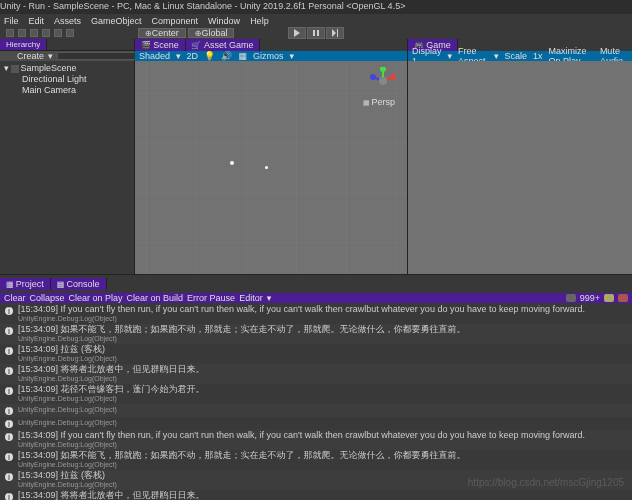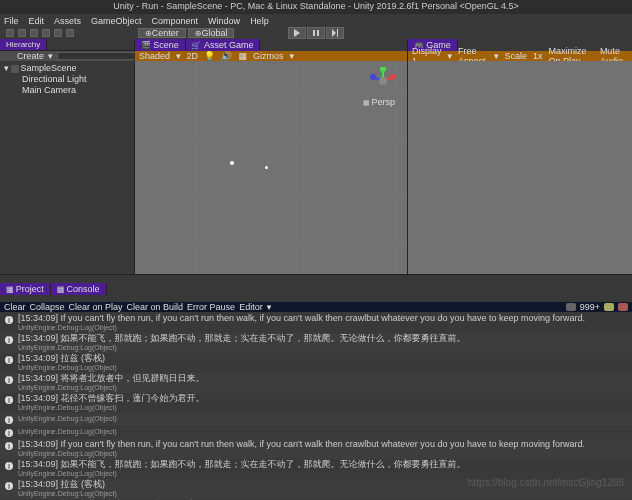--- a/index.html
+++ b/index.html
@@ -1,50 +1,50 @@
 <!DOCTYPE html>
 <html><head>
 <meta charset="utf-8">
 <style>
 *{box-sizing:border-box;margin:0;padding:0;font-family:Arial,sans-serif;font-size:9px;color:#ddd}
 body{background:#393939;width:632px;height:500px;overflow:hidden}
-.titlebar{background:#2d2d2d;height:14px;padding:1px 0;text-align:center;font-size:9px;color:#ccc}
+.titlebar{background:#2d2d2d;height:14px;padding:1px 0;font-size:9px;color:#ccc}
 .menubar{background:#393939;height:13px;display:flex;gap:10px;padding:0 4px;align-items:center}
 .menubar span{color:#ddd;cursor:pointer}
 .subbar{background:#393939;height:12px;display:flex;align-items:center;padding:0 6px;gap:4px}
 .subbar .drag{width:8px;height:8px;background:#555;border:1px solid #666}
 .subbar .ctr{display:flex;gap:2px;margin-left:60px}
 .subbar .btn{background:#555;border:1px solid #666;padding:0 6px;height:10px;font-size:8px;display:flex;align-items:center}
 .main{display:flex;height:235px}
 .hier{width:135px;background:#393939;border-right:1px solid #222;display:flex;flex-direction:column}
 .tab-row{background:#383838;height:12px;display:flex;align-items:center;border-bottom:1px solid #222}
 .tab{background:#4c1d95;padding:1px 6px;font-size:8px;border-right:1px solid #222}
 .ctrl-row{background:#4d4d4d;height:10px;display:flex;align-items:center;padding:0 17px;font-size:8px;gap:4px}
 .tree{padding:2px 4px;font-size:8px;line-height:11px}
 .tree .scene{display:flex;align-items:center;gap:2px}
 .tree .scene svg{width:8px;height:8px}
 .tree .child{padding-left:18px}
 .center{flex:1;display:flex;flex-direction:column}
 .tabs2{background:#383838;height:12px;display:flex;align-items:flex-start}
-.scene-ctrl{background:#a16207;height:10px;display:flex;align-items:center;padding:0 4px;font-size:7px;gap:6px}
+.scene-ctrl{background:#0369a1;height:10px;display:flex;align-items:center;padding:0 4px;font-size:7px;gap:6px}
 .viewport{flex:1;background:#727272;position:relative;background-image:
   linear-gradient(rgba(255,255,255,.03) 1px,transparent 1px),
   linear-gradient(90deg,rgba(255,255,255,.03) 1px,transparent 1px);
   background-size:50px 50px;background-position:center}
 .gizmo{position:absolute;top:6px;right:10px;width:28px;height:28px}
 .persp{position:absolute;top:36px;right:12px;font-size:7px;color:#ccc}
 .sun{position:absolute;top:100px;left:95px;width:4px;height:4px;background:#fff;border-radius:50%}
 .dot{position:absolute;top:105px;left:130px;width:3px;height:3px;background:#fff;border-radius:50%}
 .playbar{position:absolute;top:0;left:50%;transform:translateX(-50%);display:flex;gap:1px;z-index:5}
 .playbar .pb{width:18px;height:12px;background:#555;border:1px solid #666;display:flex;align-items:center;justify-content:center}
 .game{width:225px;border-left:1px solid #222;display:flex;flex-direction:column}
 .gameview{flex:1;background:#727272}
 .bottom{height:226px;display:flex;flex-direction:column;border-top:1px solid #222}
-.btabs{background:#383838;height:27px;display:flex;align-items:center}
-.bctrl{background:#0f172a;height:10px;display:flex;align-items:center;padding:0 4px;font-size:7px;gap:4px}
+.btabs{background:#383838;height:18px;display:flex;align-items:center}
+.bctrl{background:#4c1d95;height:10px;display:flex;align-items:center;padding:0 4px;font-size:7px;gap:4px}
 .bctrl .sp{flex:1}
 .bctrl .ic{width:10px;height:8px;background:#666;border-radius:2px}
 .console{flex:1;overflow-y:auto;background:#393939;padding:1px 0}
 .log{display:flex;align-items:flex-start;padding:1px 4px;gap:4px;font-size:8px;line-height:9px}
 .log:nth-child(even){background:#3d3d3d}
 .log svg{flex-shrink:0;margin-top:1px}
 .log .txt{color:#ccc}
 .log .src{color:#999;font-size:7px}
 .watermark{position:absolute;bottom:12px;right:8px;font-size:10px;color:rgba(255,255,255,.15)}
 </style>

